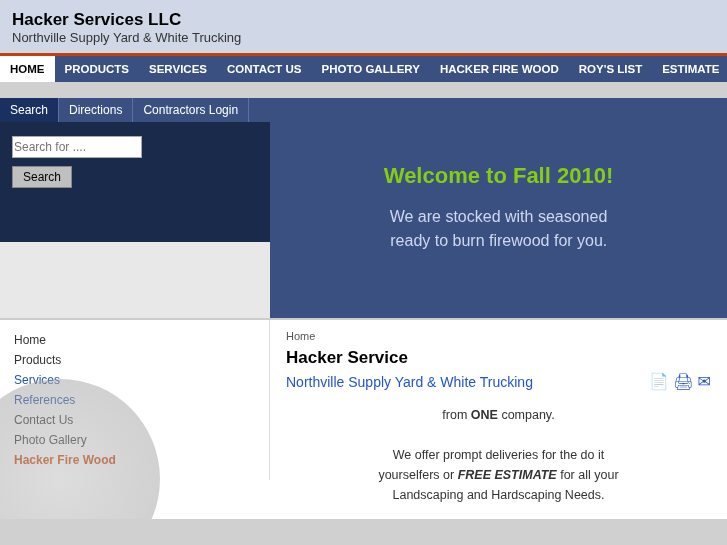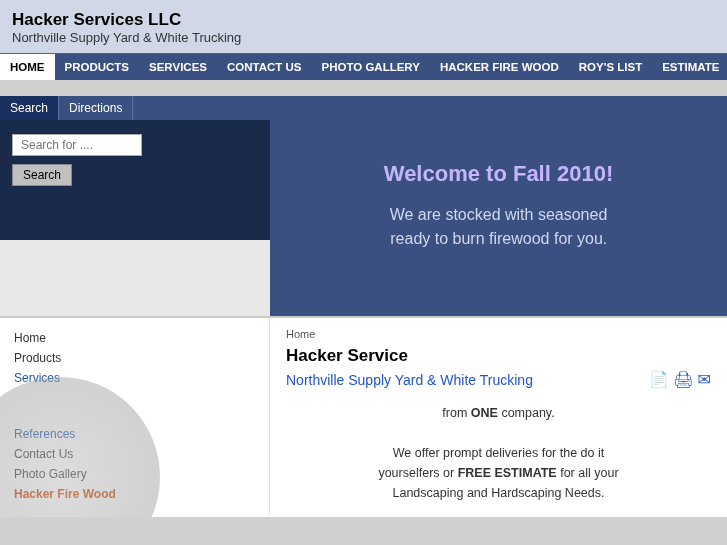--- a/index.html
+++ b/index.html
@@ -1,19 +1,19 @@
 <!DOCTYPE html>
 <html><head>
   <meta charset="utf-8">
   <style>
     * { margin: 0; padding: 0; box-sizing: border-box; }
     body { font-family: Arial, sans-serif; font-size: 13px; background: #d0d0d0; width: 727px; }
 
     
-    #header { background: #d0d8e8; padding: 10px 12px 8px; border-bottom: 1px solid #c2410c; }
+    #header { background: #d0d8e8; padding: 10px 12px 8px; border-bottom: 3px solid #c2410c; }
     #header h1 { font-size: 17px; font-weight: bold; color: #000; }
     #header h2 { font-size: 13px; font-weight: normal; color: #333; }
 
     
     #nav { background: #3a5080; display: flex; align-items: center; padding: 0; }
     #nav a {
       color: #fff;
       text-decoration: none;
       font-size: 11.5px;
       font-weight: bold;
@@ -38,21 +38,21 @@
       padding: 5px 10px;
       cursor: pointer;
       border-right: 1px solid #5a70a0;
     }
     .tab-item.active-tab { background: #1a3060; }
 
     
     #search-panel { background: #1a2a4a; padding: 14px 12px; min-height: 120px; }
     #search-panel input[type="text"] {
       width: 130px;
-      padding: 3px 8px;
+      padding: 3px 1px;
       font-size: 12px;
       border: 1px solid #aaa;
       margin-bottom: 8px;
       display: block;
     }
     #search-panel button {
       background: #c0c0c0;
       border: 1px solid #888;
       padding: 3px 10px;
       font-size: 12px;
@@ -64,49 +64,49 @@
       flex: 1;
       background: #3a5080;
       display: flex;
       align-items: center;
       justify-content: center;
       flex-direction: column;
       text-align: center;
       padding: 20px;
       min-height: 220px;
     }
-    #hero h2 { color: #c4b5fd; font-size: 22px; font-weight: bold; margin-bottom: 16px; }
+    #hero h2 { color: #84cc16; font-size: 22px; font-weight: bold; margin-bottom: 16px; }
     #hero p { color: #d0d8f0; font-size: 16px; line-height: 1.5; text-align: right; }
 
     
     #bottom-wrapper { display: flex; background: #fff; border-top: 2px solid #ccc; }
 
     
     #left-nav { width: 270px; min-width: 270px; padding: 10px 14px; background: #fff; border-right: 1px solid #ddd; }
     #left-nav a {
       display: block;
       color: #333;
       text-decoration: none;
       font-size: 12px;
       padding: 3px 0;
     }
     #left-nav a.services-link { color: #2255aa; }
-    #left-nav a.references-link { color: #2255aa; margin-top: 36px; }
+    #left-nav a.references-link { color: #2255aa; }
     #left-nav a.firewood-link { color: #cc4400; font-weight: bold; }
 
     
     #content { flex: 1; padding: 10px 16px; background: #fff; }
     #breadcrumb { font-size: 11px; color: #555; margin-bottom: 6px; }
     #content-title { font-size: 17px; font-weight: bold; color: #000; margin-bottom: 4px; }
     #content-subtitle { font-size: 14px; color: #2255cc; margin-bottom: 10px; display: flex; align-items: center; justify-content: space-between; }
     .content-icons { display: flex; gap: 4px; align-items: center; }
     .content-icons span { font-size: 16px; cursor: pointer; }
     #content-body { text-align: center; font-size: 12.5px; color: #333; line-height: 1.6; padding: 4px 10px; }
     #content-body .one { font-weight: bold; text-align: right; }
-    #content-body .free { font-weight: bold; }
+    #content-body .free { font-weight: bold; font-style: italic; }
 
     
     #gray-circle {
       width: 200px;
       height: 200px;
       background: radial-gradient(circle, #bbb 0%, #999 100%);
       border-radius: 50%;
       position: absolute;
       bottom: -60px;
       left: -40px;
@@ -134,20 +134,21 @@
     <a href="#">ESTIMATE</a>
   </div>
 
 <div id="main-wrapper">
 
   <div id="sidebar">
 
     <div id="tab-row">
     <div class="tab-item active-tab">Search</div>
         <div class="tab-item">Directions</div>
+        <div class="tab-item">Contractors Login</div>
       </div>
 
     <div id="search-panel">
       <input type="text" placeholder="Search for ...." style="">
       <button>Search</button>
     </div>
   </div>
 
   <div id="hero">
     <h2>Welcome to Fall 2010!</h2>

